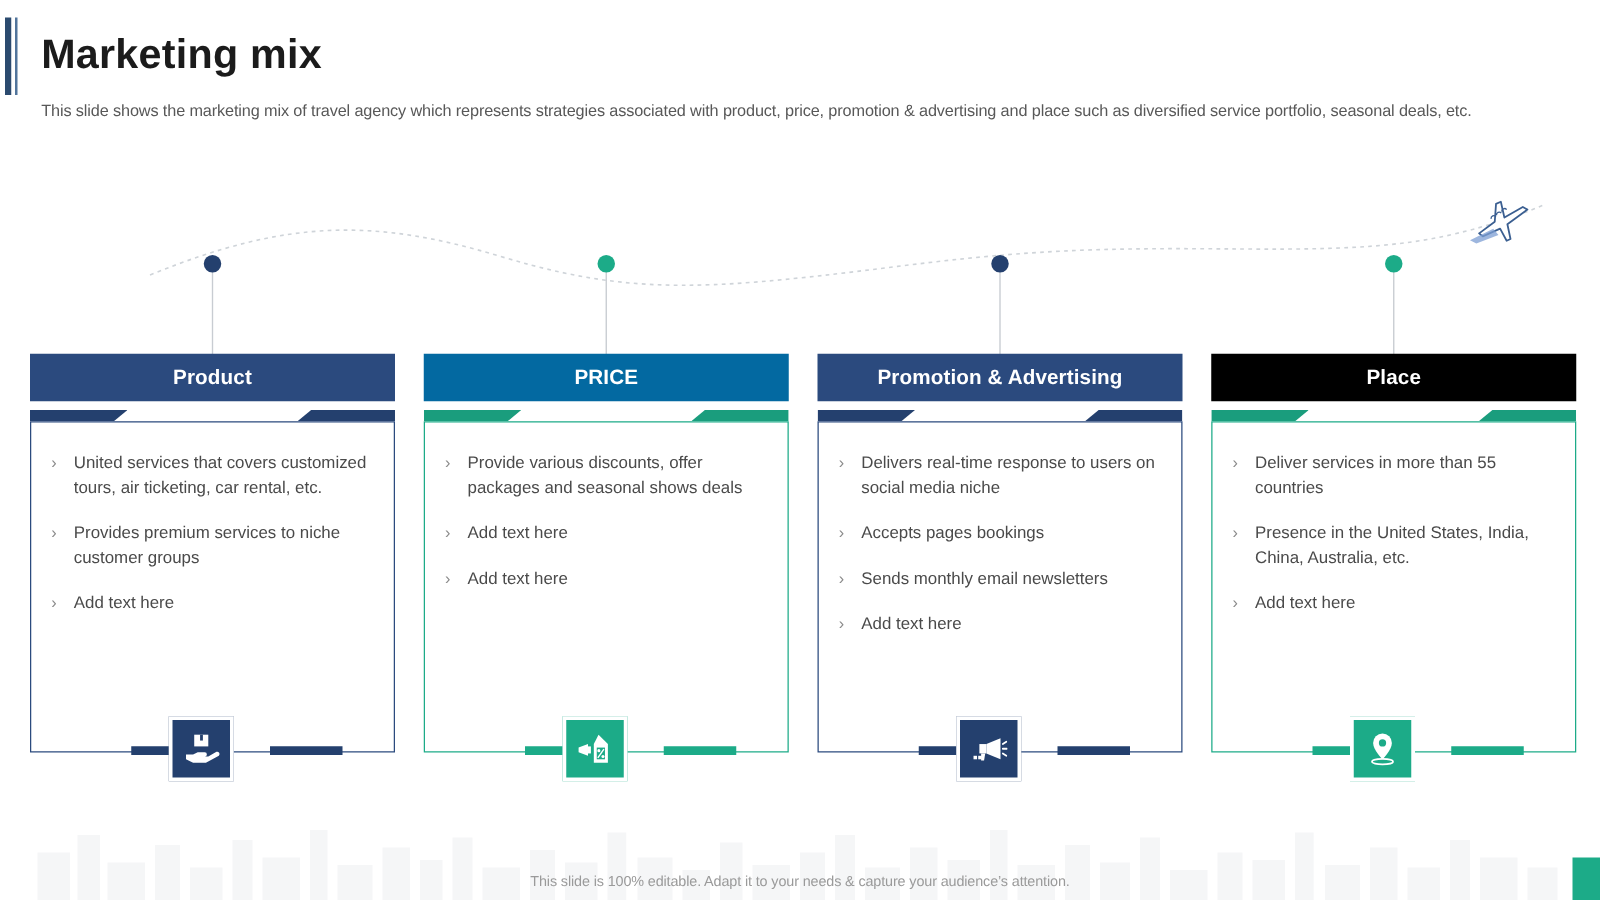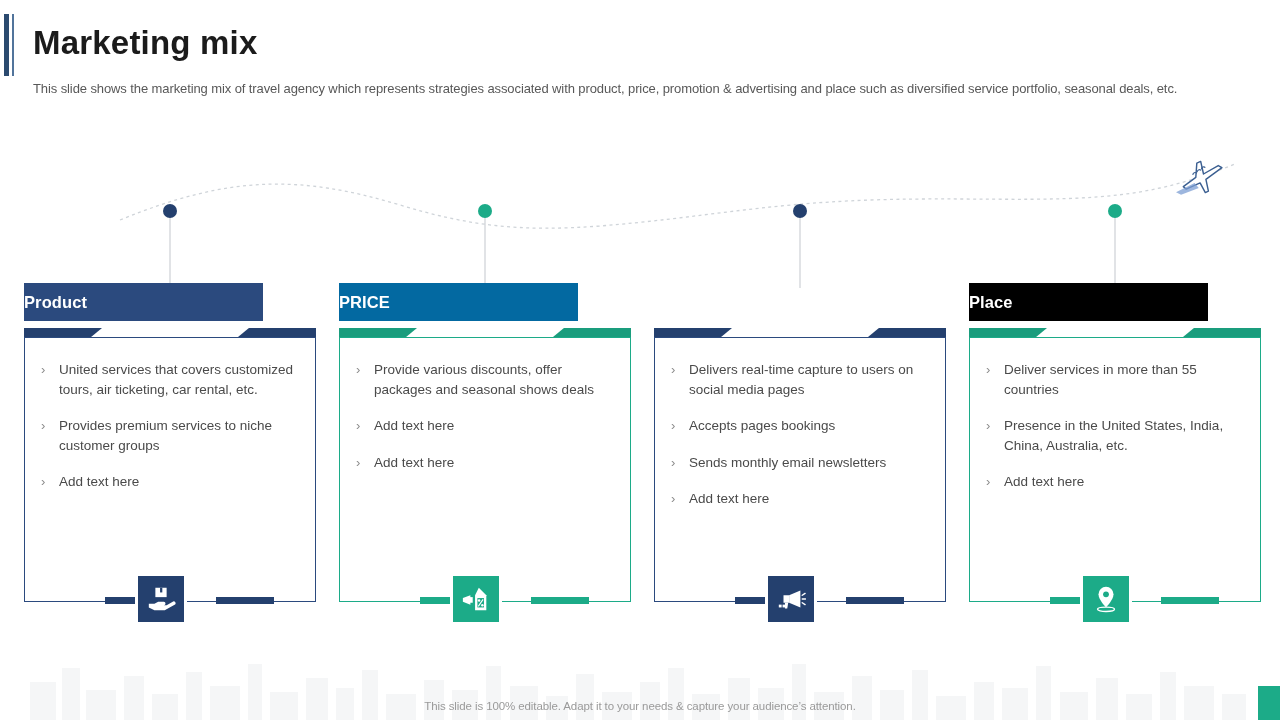--- a/index.html
+++ b/index.html
@@ -84,23 +84,24 @@
   }
   .card.c0 { left: 24px; }
   .card.c1 { left: 339px; }
   .card.c2 { left: 654px; }
   .card.c3 { left: 969px; }
 
   .card-header {
     position: absolute;
     left: 0;
     top: 0;
-    width: 239px;
+    width: 292px;
     height: 38px;
     line-height: 38px;
+    text-align: center;
     color: #ffffff;
     font-size: 16.5px;
     font-weight: bold;
     letter-spacing: .1px;
     box-sizing: border-box;
   }
 
   
   .notch-row {
     position: absolute;
@@ -301,28 +302,29 @@
         <path d="M18.4 23.8 L23.6 16.4" stroke="#ffffff" stroke-width="1.2"></path>
         <circle cx="19.3" cy="17.6" r="1.3" fill="#ffffff"></circle>
         <circle cx="22.8" cy="22.6" r="1.3" fill="#ffffff"></circle>
         <path d="M2 15 L10 12 L10 22 L2 19 Z" fill="#ffffff"></path>
         <rect x="9.5" y="14" width="3" height="6" fill="#ffffff"></rect>
       </svg>
     </div>
   </div>
 
   <div class="card c2">
+    <div class="card-header" style="background:#2b4a7e">Promotion &amp; Advertising</div>
     <div class="notch-row">
       <div class="notch-left" style="background:#24406e"></div>
       <div class="notch-right" style="background:#24406e"></div>
     </div>
     <div class="card-body" style="border-color:#2b4a7e">
       <div class="bullet">
         <span class="chev">›</span>
-        <span class="btext">Delivers real-time capture to users on social media pages</span>
+        <span class="btext">Delivers real-time response to users on social media niche</span>
       </div>
       <div class="bullet">
         <span class="chev">›</span>
         <span class="btext">Accepts pages bookings</span>
       </div>
       <div class="bullet">
         <span class="chev">›</span>
         <span class="btext">Sends monthly email newsletters</span>
       </div>
       <div class="bullet">

